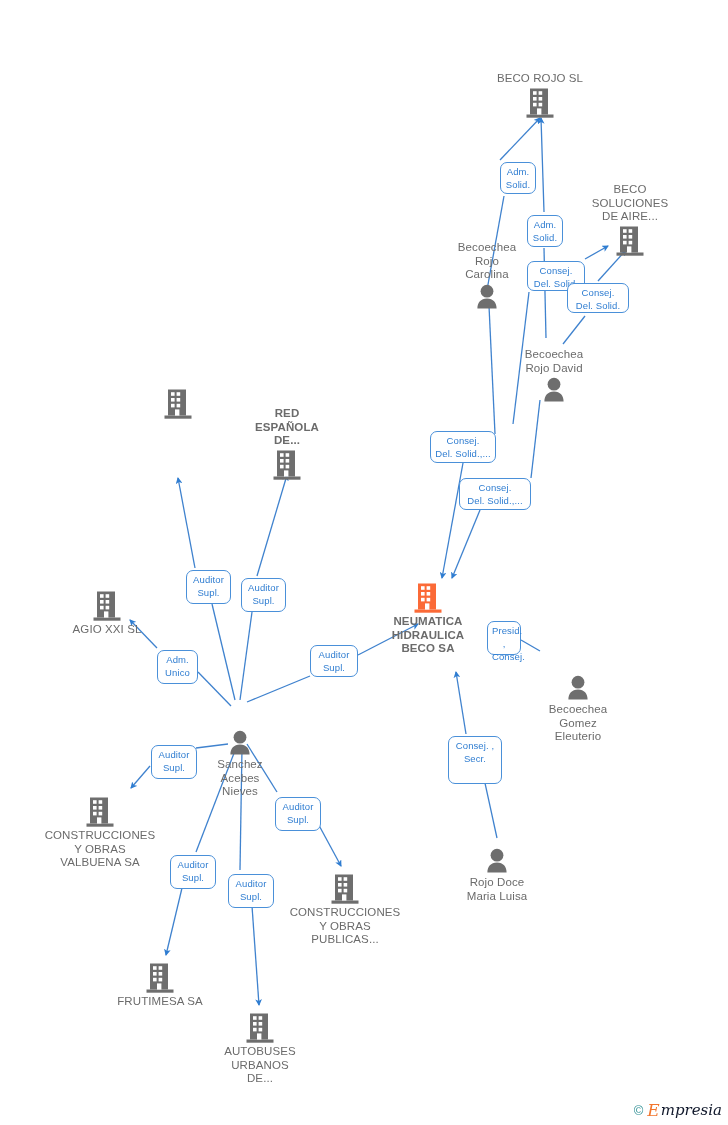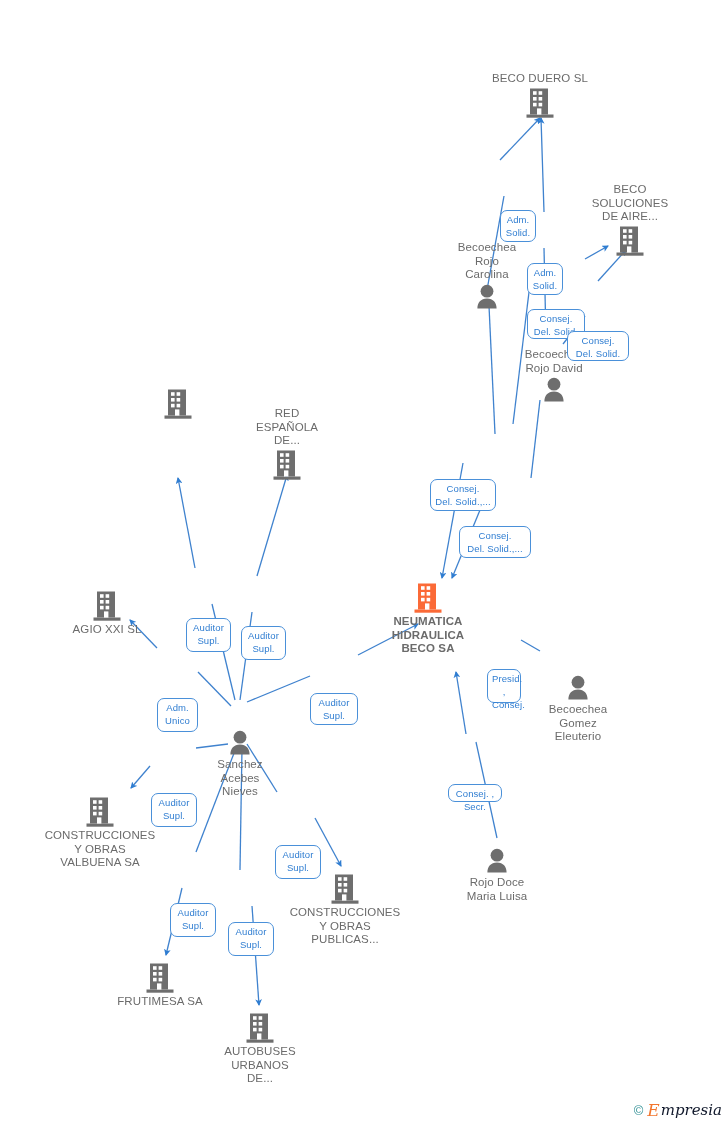--- a/index.html
+++ b/index.html
@@ -68,21 +68,20 @@
     background: #ffffff;
     border: 1.2px solid #4a90d9;
     border-radius: 7px;
     color: #2f7dd1;
     font-size: 9.5px;
     line-height: 1.35;
     text-align: center;
     padding: 3px 4px 3px 4px;
     white-space: pre-line;
     letter-spacing: .1px;
-    margin-top: 48px;
   }
 
   
   #watermark {
     position: absolute;
     right: 6px;
     bottom: 6px;
     display: flex;
     align-items: center;
     gap: 4px;
@@ -160,21 +159,21 @@
             <rect x="4" y="0.5" width="18" height="26" fill="#6e6e6e"></rect>
             <rect x="0.5" y="26.5" width="27" height="3.2" fill="#6e6e6e"></rect>
             <rect x="7" y="3.2" width="3.6" height="3.6" fill="#ffffff"></rect>
             <rect x="12.6" y="3.2" width="3.6" height="3.6" fill="#ffffff"></rect>
             <rect x="7" y="9" width="3.6" height="3.6" fill="#ffffff"></rect>
             <rect x="12.6" y="9" width="3.6" height="3.6" fill="#ffffff"></rect>
             <rect x="7" y="14.8" width="3.6" height="3.6" fill="#ffffff"></rect>
             <rect x="12.6" y="14.8" width="3.6" height="3.6" fill="#ffffff"></rect>
             <rect x="11" y="20.4" width="4.4" height="6.2" fill="#ffffff"></rect>
           </svg></span>
-        <span class="nlabel">BECO DUERO SL</span>
+        <span class="nlabel">BECO ROJO SL</span>
       </div>
       <div class="node label-above" style="left: 630px; top: 183px;">
         <span class="glyph"><svg width="28" height="30" viewBox="0 0 28 30" xmlns="http://www.w3.org/2000/svg">
             <rect x="4" y="0.5" width="18" height="26" fill="#6e6e6e"></rect>
             <rect x="0.5" y="26.5" width="27" height="3.2" fill="#6e6e6e"></rect>
             <rect x="7" y="3.2" width="3.6" height="3.6" fill="#ffffff"></rect>
             <rect x="12.6" y="3.2" width="3.6" height="3.6" fill="#ffffff"></rect>
             <rect x="7" y="9" width="3.6" height="3.6" fill="#ffffff"></rect>
             <rect x="12.6" y="9" width="3.6" height="3.6" fill="#ffffff"></rect>
             <rect x="7" y="14.8" width="3.6" height="3.6" fill="#ffffff"></rect>
@@ -208,21 +207,21 @@
             <rect x="0.5" y="26.5" width="27" height="3.2" fill="#6e6e6e"></rect>
             <rect x="7" y="3.2" width="3.6" height="3.6" fill="#ffffff"></rect>
             <rect x="12.6" y="3.2" width="3.6" height="3.6" fill="#ffffff"></rect>
             <rect x="7" y="9" width="3.6" height="3.6" fill="#ffffff"></rect>
             <rect x="12.6" y="9" width="3.6" height="3.6" fill="#ffffff"></rect>
             <rect x="7" y="14.8" width="3.6" height="3.6" fill="#ffffff"></rect>
             <rect x="12.6" y="14.8" width="3.6" height="3.6" fill="#ffffff"></rect>
             <rect x="11" y="20.4" width="4.4" height="6.2" fill="#ffffff"></rect>
           </svg></span>
       </div>
-      <div class="node label-above" style="left: 287px; top: 407px;">
+      <div class="node label-above" style="left: 287px; top: 407px; font-weight: bold;">
         <span class="glyph"><svg width="28" height="30" viewBox="0 0 28 30" xmlns="http://www.w3.org/2000/svg">
             <rect x="4" y="0.5" width="18" height="26" fill="#6e6e6e"></rect>
             <rect x="0.5" y="26.5" width="27" height="3.2" fill="#6e6e6e"></rect>
             <rect x="7" y="3.2" width="3.6" height="3.6" fill="#ffffff"></rect>
             <rect x="12.6" y="3.2" width="3.6" height="3.6" fill="#ffffff"></rect>
             <rect x="7" y="9" width="3.6" height="3.6" fill="#ffffff"></rect>
             <rect x="12.6" y="9" width="3.6" height="3.6" fill="#ffffff"></rect>
             <rect x="7" y="14.8" width="3.6" height="3.6" fill="#ffffff"></rect>
             <rect x="12.6" y="14.8" width="3.6" height="3.6" fill="#ffffff"></rect>
             <rect x="11" y="20.4" width="4.4" height="6.2" fill="#ffffff"></rect>
@@ -370,21 +369,21 @@
       <div class="pill" style="left: 310px; top: 645px; width: 48px; height: 32px;">Auditor
 Supl.</div>
       <div class="pill" style="left: 157px; top: 650px; width: 41px; height: 34px;">Adm.
 Unico</div>
       <div class="pill" style="left: 487px; top: 621px; width: 34px; height: 34px;">Presid. ,
 Consej.</div>
       <div class="pill" style="left: 151px; top: 745px; width: 46px; height: 34px;">Auditor
 Supl.</div>
       <div class="pill" style="left: 275px; top: 797px; width: 46px; height: 34px;">Auditor
 Supl.</div>
-      <div class="pill" style="left: 448px; top: 736px; width: 54px; height: 18px;">Consej. ,
+      <div class="pill" style="left: 448px; top: 736px; width: 54px; height: 48px;">Consej. ,
 Secr.</div>
       <div class="pill" style="left: 170px; top: 855px; width: 46px; height: 34px;">Auditor
 Supl.</div>
       <div class="pill" style="left: 228px; top: 874px; width: 46px; height: 34px;">Auditor
 Supl.</div>
     </div>
 
   <div id="watermark">
     <span class="wm-c">©</span>
     <span class="wm-e">E</span>

